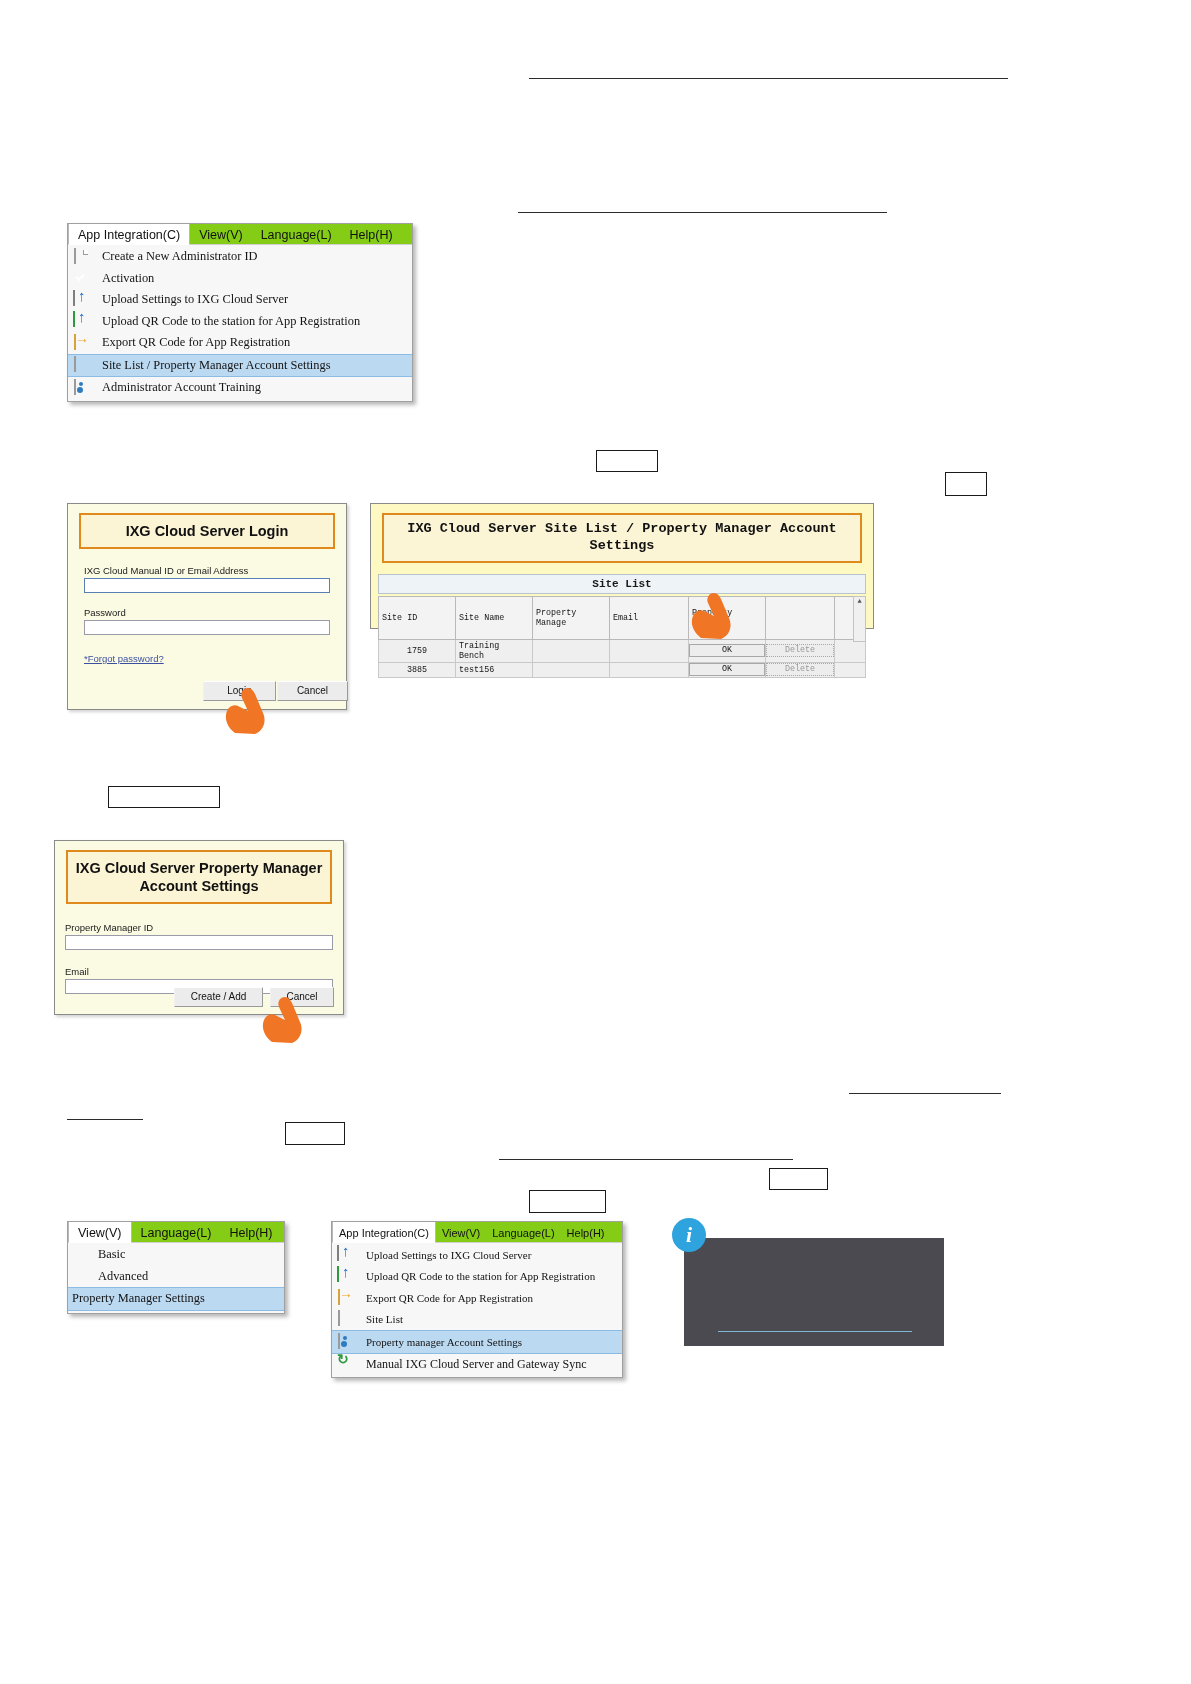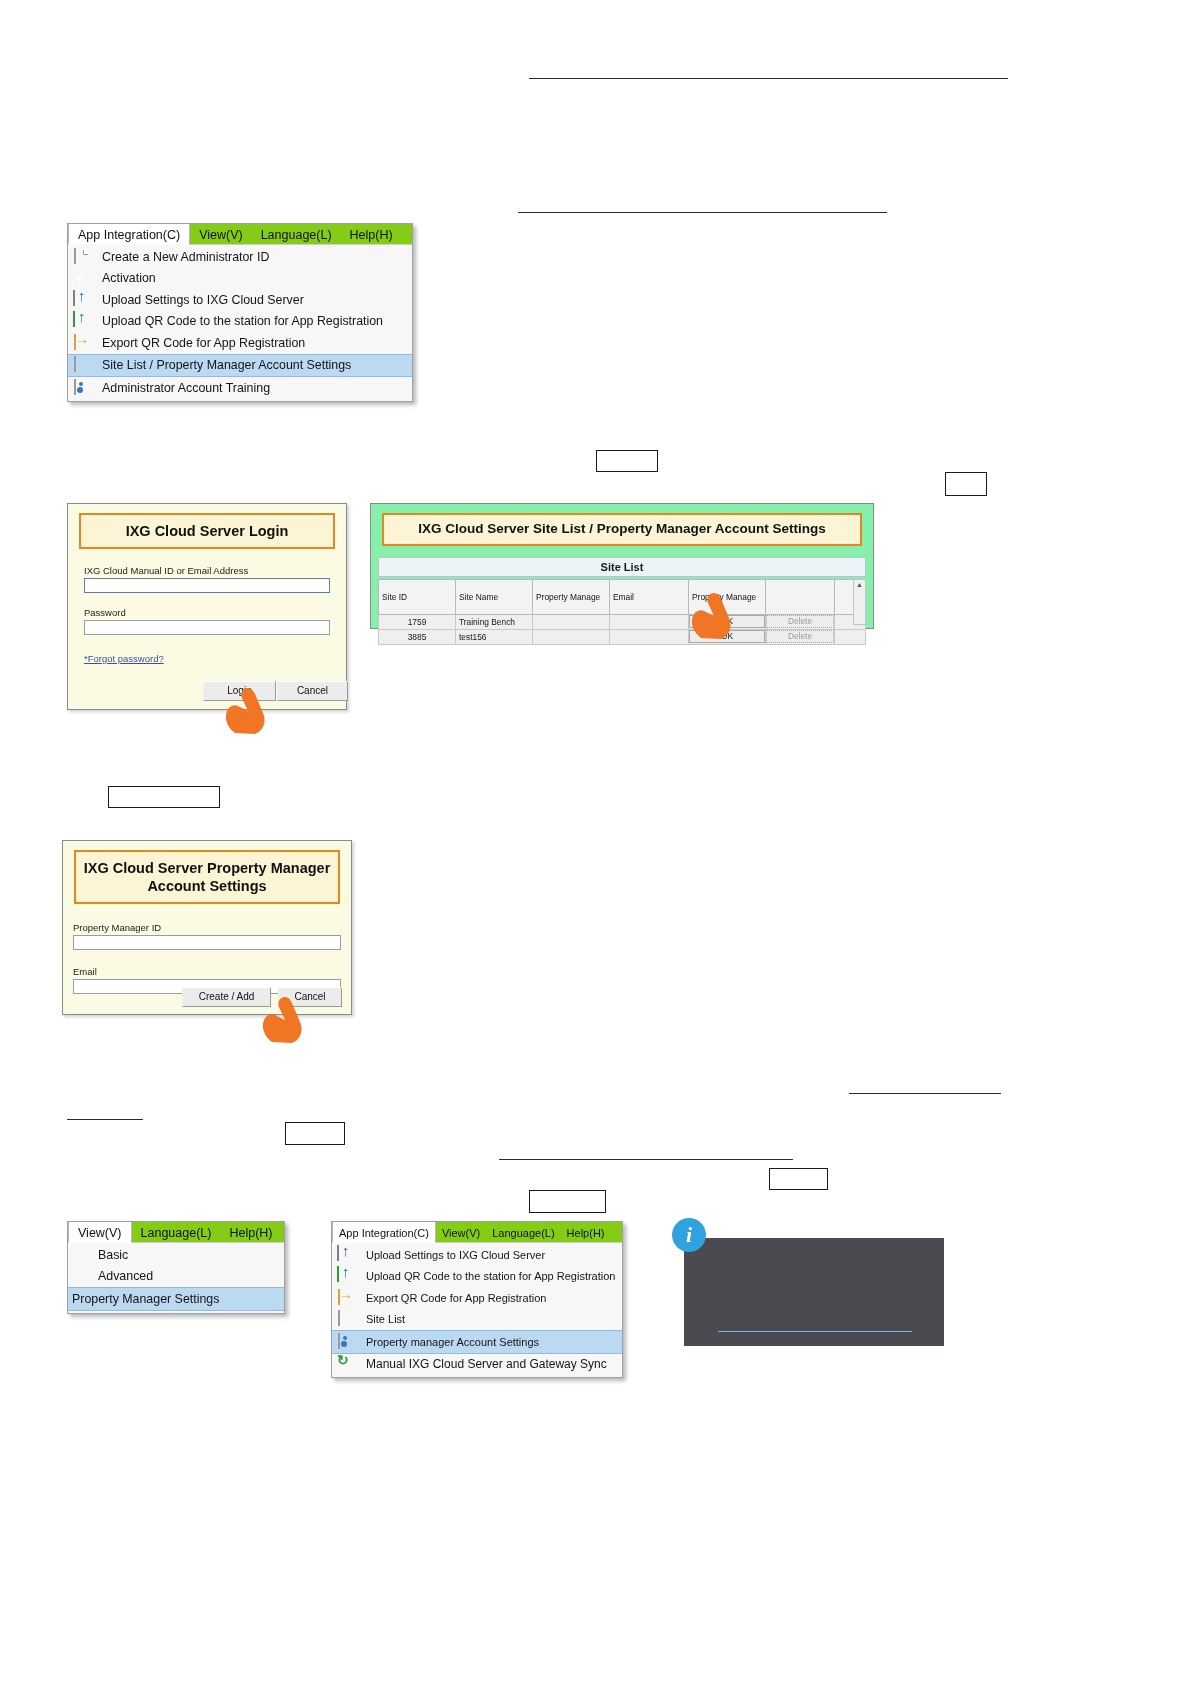--- a/index.html
+++ b/index.html
@@ -53,20 +53,21 @@
   .menubar-item.active {
     background: #ffffff;
     border-left: 1px solid #b8b8b8;
     border-right: 1px solid #b8b8b8;
     border-bottom: 1px solid #ffffff;
     margin-bottom: -1px;
   }
   .menu-list {
     background: #f7f7f7;
     padding: 1px 0 2px 0;
+    font-family: Liberation Serif, serif;
   }
   .menu-row {
     display: flex;
     align-items: center;
     height: 21.5px;
     padding-left: 4px;
     white-space: nowrap;
   }
   .menu-row.sel {
     background: #bcd9f2;
@@ -187,22 +188,23 @@
     font-size: 10px;
     color: #111;
     text-align: center;
     line-height: 17px;
     height: 18px;
   }
 
   
   .sitewin {
     position: absolute;
-    background: #86efac;
+    background: #fef9c3;
     border: 1px solid #8a8a8a;
+    font-family: Liberation Mono, monospace;
   }
   .site-band {
     background: #eef3f7;
     border: 1px solid #b7c3cd;
     text-align: center;
     font-weight: bold;
     font-size: 11px;
     padding: 3px 0;
   }
   .tbl { width: 100%; border-collapse: collapse; font-size: 8.4px; }
@@ -405,21 +407,21 @@
     </div>
   </div>
 </div>
 
 <div class="hand" style="left:684px; top:588px;">
   <svg width="54" height="52" viewBox="0 0 54 52">
     <path d="M17 50 C9 44 6 35 9 28 C11 23 16 21 20 23 L30 28 L24 15 C22 10 25 5 30 5 C33 5 35 7 37 11 L45 30 C49 39 45 48 37 51 Z" fill="#f07524"></path>
   </svg>
 </div>
 
-<div class="dialog" style="left:62px; top:840px; width:288px; height:173px;">
+<div class="dialog" style="left:54px; top:840px; width:288px; height:173px;">
   <div class="dlg-title" style="margin:9px 11px 0 11px;">
     <span>IXG Cloud Server Property Manager</span><br>
     <span>Account Settings</span>
   </div>
 
   <div style="margin:18px 10px 0 10px;">
     <div class="field-label">Property Manager ID</div>
     <div class="field-input"></div>
   </div>
 

